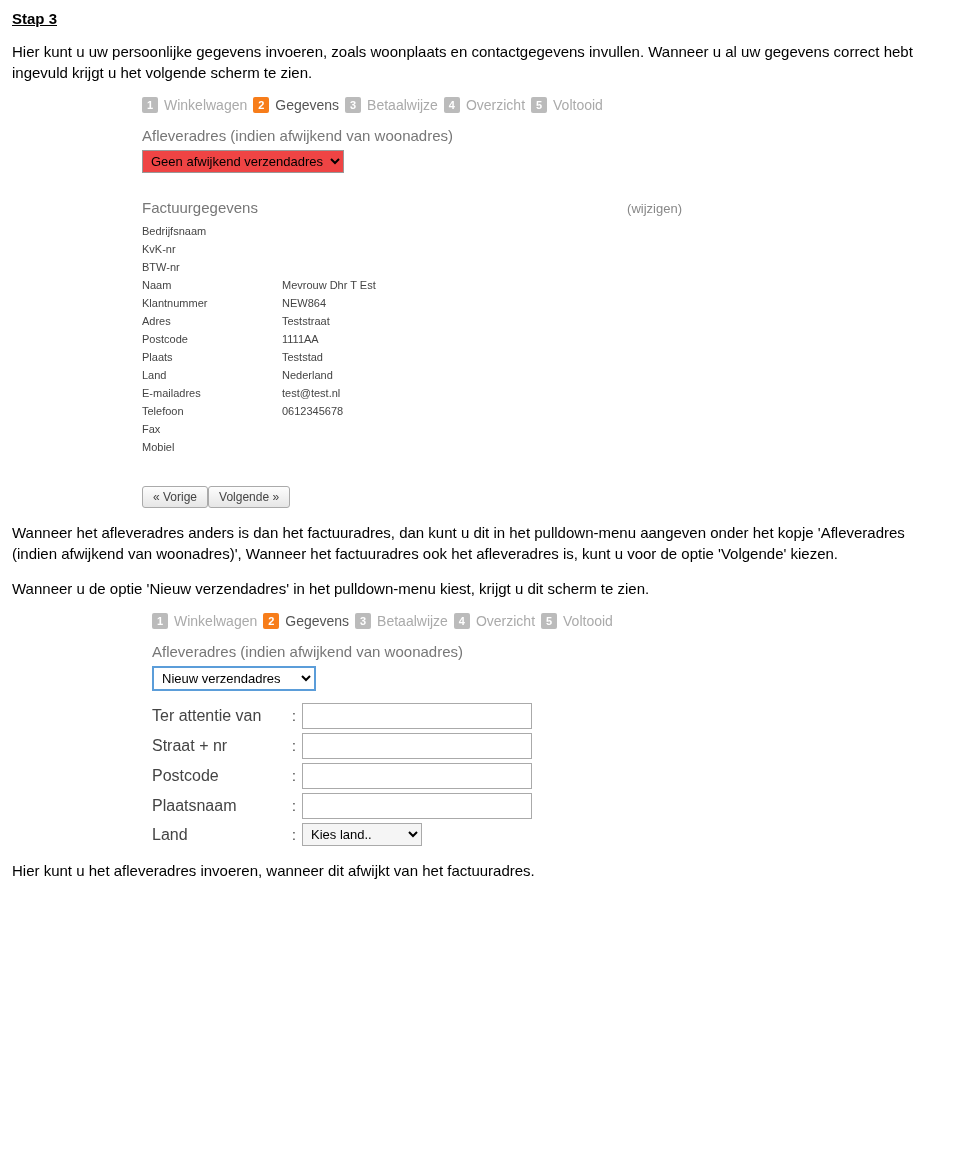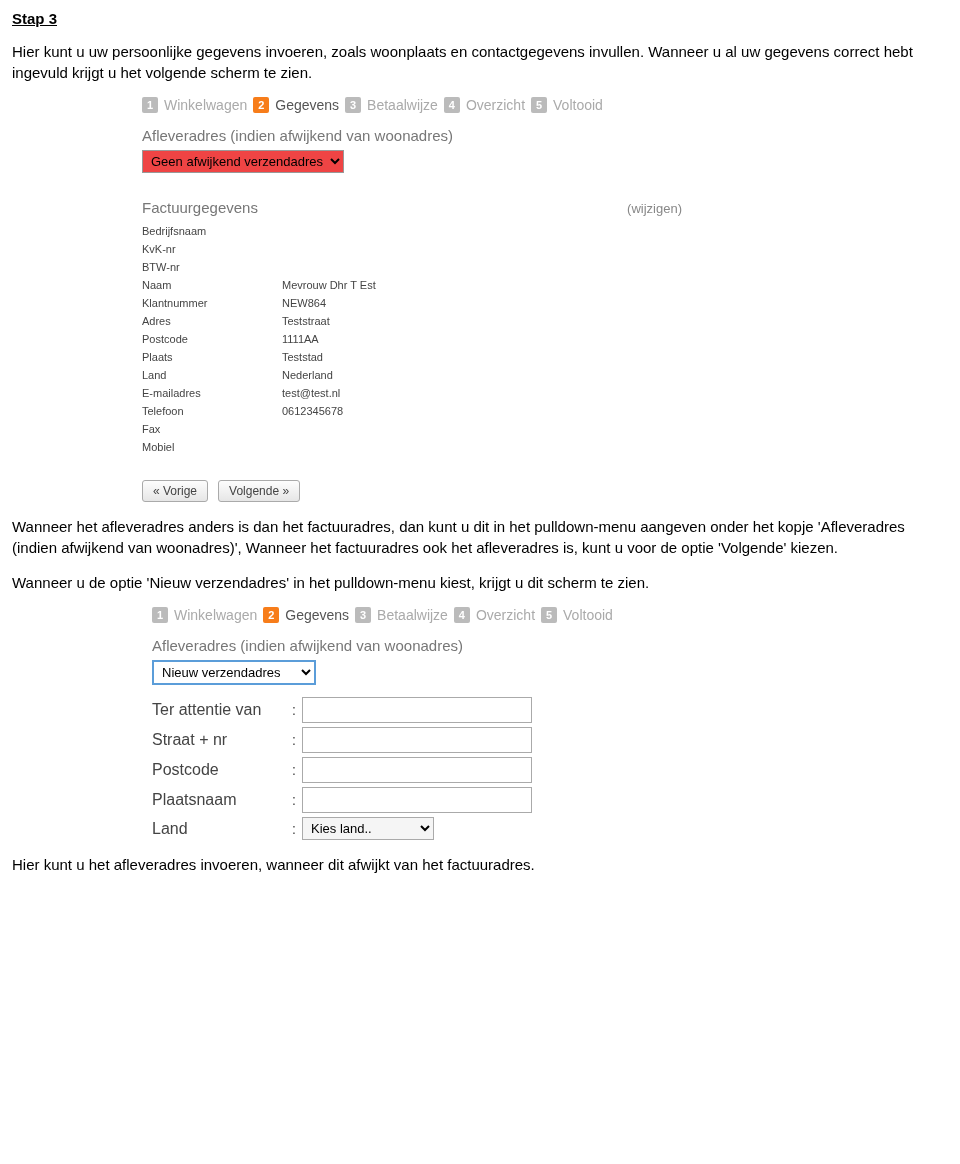--- a/index.html
+++ b/index.html
@@ -87,22 +87,22 @@
     padding: 3px 0;
     color: #444;
     font-size: 11px;
     margin-left: 21px;
   }
   table.details td:first-child {
     width: 140px;
   }
   .buttons-row {
     display: flex;
-    gap: 10px;
-    margin-top: 24px;
+    gap: 0;
+    margin-top: 30px;
   }
   .btn {
     font-size: 12px;
     padding: 3px 10px;
     border: 1px solid #aaa;
     border-radius: 3px;
     background: linear-gradient(#fdfdfd, #e6e6e6);
     color: #444;
     cursor: pointer;
   }
@@ -130,21 +130,21 @@
     border: 1px solid #aaa;
     height: 20px;
     width: 220px;
     padding: 2px 4px;
     font-size: 13px;
   }
   .formrow select.sel {
     border: 1px solid #aaa;
     font-size: 13px;
     padding: 2px 4px;
-    width: 132px;
+    width: 120px;
     background: #f5f5f5;
   }
 </style>
 </head>
 <body>
 
 <div class="heading">Stap 3</div>
 <div class="para">Hier kunt u uw persoonlijke gegevens invoeren, zoals woonplaats en contactgegevens invullen. Wanneer u al uw gegevens correct hebt ingevuld krijgt u het volgende scherm te zien.</div>
 
 <div class="shot">

